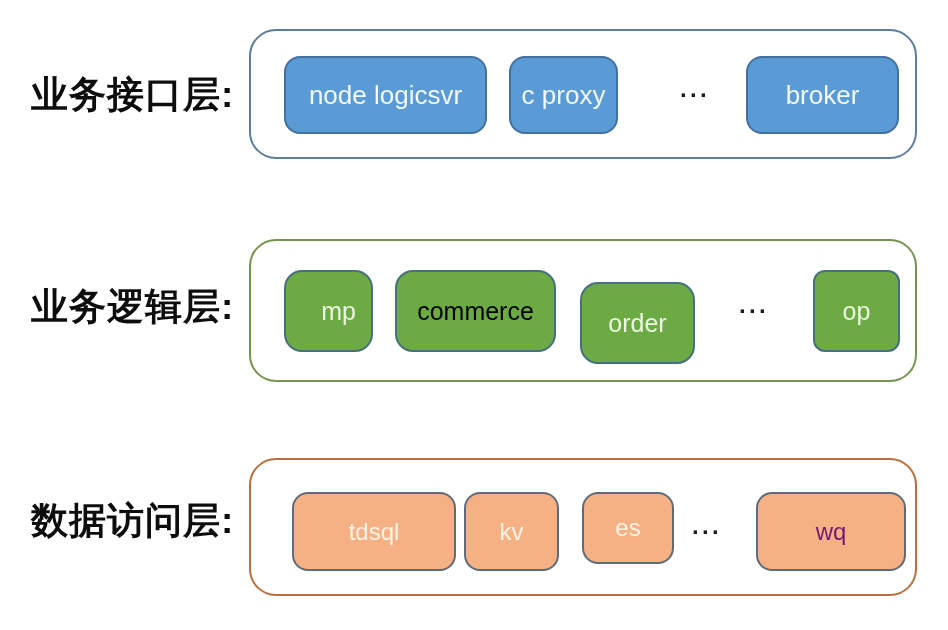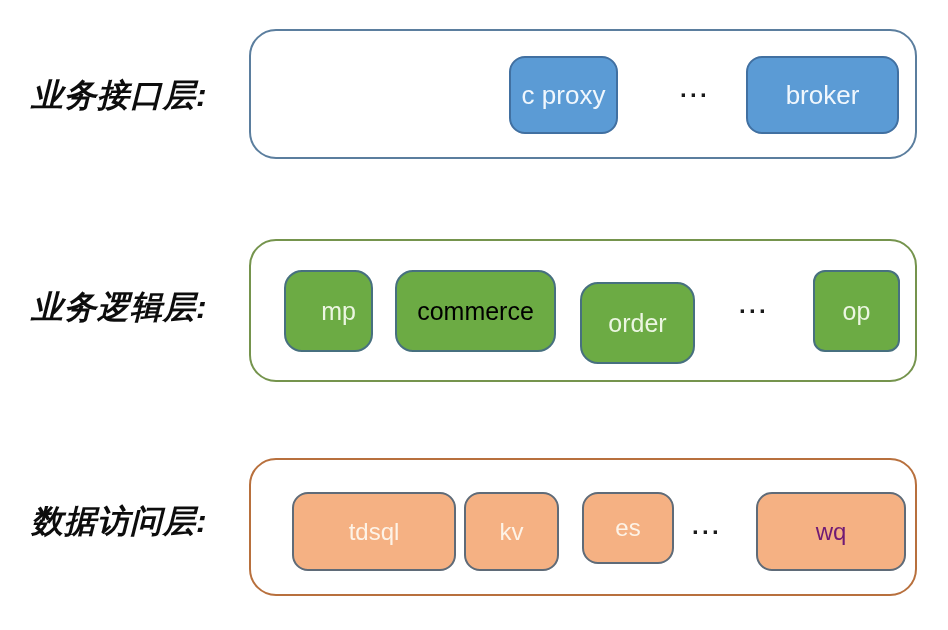--- a/index.html
+++ b/index.html
@@ -6,22 +6,22 @@
   body {
     width:948px; height:630px; background:#ffffff;
     font-family:"Liberation Sans","DejaVu Sans",sans-serif;
   }
   .canvas {
     position:relative; width:948px; height:630px;
     background:#ffffff; overflow:hidden;
   }
   .layer-label {
     position:absolute; left:31px;
-    font-size:32px; line-height:44px;
-    font-weight:bold; font-style:italic;
+    font-size:37px; line-height:44px;
+    font-weight:bold; 
     letter-spacing:1px; color:#0d0d0d; white-space:nowrap;
   }
   .group {
     position:absolute; left:249px; width:668px;
     border:2.5px solid #999; border-radius:27px;
     background:#ffffff; box-sizing:border-box;
   }
   .node {
     position:absolute;
     display:flex; align-items:center; justify-content:center;
@@ -39,20 +39,21 @@
     letter-spacing:2px;
   }
 </style>
 </head>
 <body>
 
 <div class="canvas">
 
   <div class="layer-label" style="top: 73px; color: rgb(13, 13, 13);">业务接口层:</div>
   <div class="group" style="top: 29px; height: 130px; border-color: rgb(91, 126, 158);">
+    <div class="node fs1" style="left: 33px; top: 25px; width: 203px; height: 78px; background-color: rgb(91, 155, 213); border-color: rgb(65, 112, 161); color: rgb(240, 247, 253);">node logicsvr</div>
     <div class="node fs1" style="left: 258px; top: 25px; width: 109px; height: 78px; background-color: rgb(91, 155, 213); border-color: rgb(65, 112, 161); color: rgb(240, 247, 253);">c proxy</div>
     <div class="dots" style="left: 414px; top: 25px; width: 60px; height: 78px; color: rgb(26, 26, 26);">···</div>
     <div class="node fs1" style="left: 495px; top: 25px; width: 153px; height: 78px; background-color: rgb(91, 155, 213); border-color: rgb(65, 112, 161); color: rgb(240, 247, 253);">broker</div>
   </div>
 
   <div class="layer-label" style="top: 285px; color: rgb(13, 13, 13);">业务逻辑层:</div>
   <div class="group" style="top: 239px; height: 143px; border-color: rgb(117, 148, 77);">
     <div class="node fs2" style="left: 33px; top: 29px; width: 89px; height: 82px; border-radius: 18px; background-color: rgb(108, 171, 68); border-color: rgb(71, 112, 127); color: rgb(236, 246, 226); padding-left: 20px;">mp</div>
     <div class="node fs2" style="left: 144px; top: 29px; width: 161px; height: 82px; border-radius: 18px; background-color: rgb(108, 171, 68); border-color: rgb(71, 112, 127); color: #000000;">commerce</div>
     <div class="node fs2" style="left: 329px; top: 29px; width: 115px; height: 82px; border-radius: 18px; background-color: rgb(108, 171, 68); border-color: rgb(71, 112, 127); color: rgb(236, 246, 226); margin-top: 12px;">order</div>

